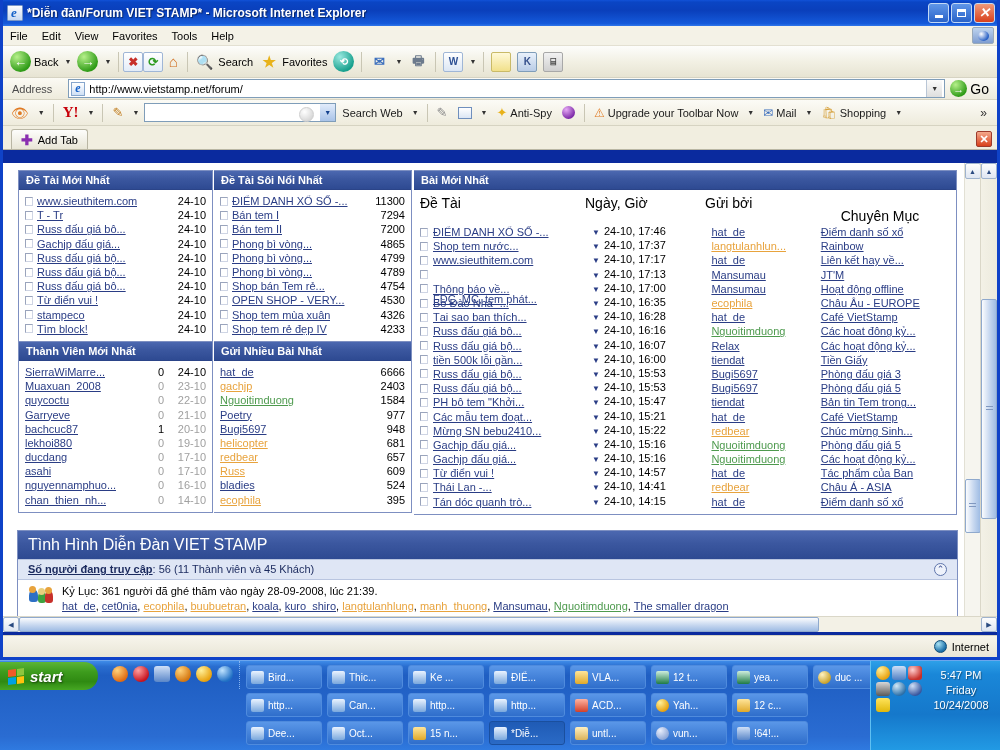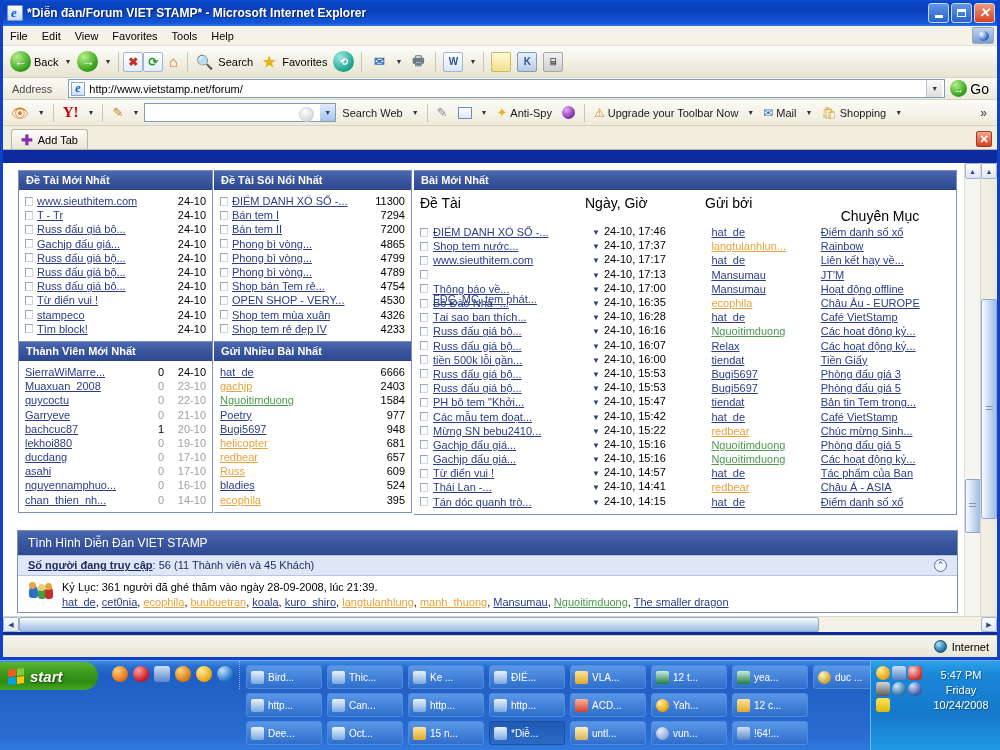--- a/index.html
+++ b/index.html
@@ -256,21 +256,21 @@
 
   .col-topic { width: 165px; }
   .col-date  { width: 120px; }
   .col-user  { width: 110px; }
   .col-forum { width: 130px; }
 
   
   #stats-panel { margin-top: 14px; border:1px solid #7d8fc1; }
   #stats-hd {
     background: linear-gradient(180deg,#4c68b0 0%,#3b579f 45%,#2e4a92 100%);
-    color:#fff; font-size:12px; padding:5px 10px; font-weight:normal;
+    color:#fff; font-size:16px; padding:5px 10px; font-weight:normal;
   }
   #stats-sub {
     background:#dfe6f5; border-top:1px solid #b9c5e0; border-bottom:1px solid #b9c5e0;
     padding: 3px 10px; font-size:11px; color:#1b2a5e;
     display:flex; align-items:center;
   }
   #collapse-icn {
     margin-left:auto; width:13px;height:13px;border-radius:50%;
     border:1px solid #5e74ab; color:#33478c; font-size:9px;
     display:flex;align-items:center;justify-content:center; background:#eef2fb;
@@ -850,21 +850,21 @@
                   <div class="lp-row">
                         <span class="cb" style="margin-right:5px;"></span>
                         <span class="col-topic" style="width:160px;overflow:hidden;"><a class="lnk">PH bộ tem "Khởi...</a></span>
                         <span class="col-date"><span class="tri">▼</span><span>24-10, 15:47</span></span>
                         <span class="col-user"><a class="lnk">tiendat</a></span>
                         <span class="col-forum"><a class="lnk">Bản tin Tem trong...</a></span>
                       </div>
                   <div class="lp-row">
                         <span class="cb" style="margin-right:5px;"></span>
                         <span class="col-topic" style="width:160px;overflow:hidden;"><a class="lnk">Các mẫu tem đoạt...</a></span>
-                        <span class="col-date"><span class="tri">▼</span><span>24-10, 15:42</span></span>
+                        <span class="col-date"><span class="tri">▼</span><span>24-10, 15:21</span></span>
                         <span class="col-user"><a class="lnk">hat_de</a></span>
                         <span class="col-forum"><a class="lnk">Café VietStamp</a></span>
                       </div>
                   <div class="lp-row">
                         <span class="cb" style="margin-right:5px;"></span>
                         <span class="col-topic" style="width:160px;overflow:hidden;"><a class="lnk">Mừng SN bebu2410...</a></span>
                         <span class="col-date"><span class="tri">▼</span><span>24-10, 15:22</span></span>
                         <span class="col-user"><a class="lnk o">redbear</a></span>
                         <span class="col-forum"><a class="lnk">Chúc mừng Sinh...</a></span>
                       </div>

